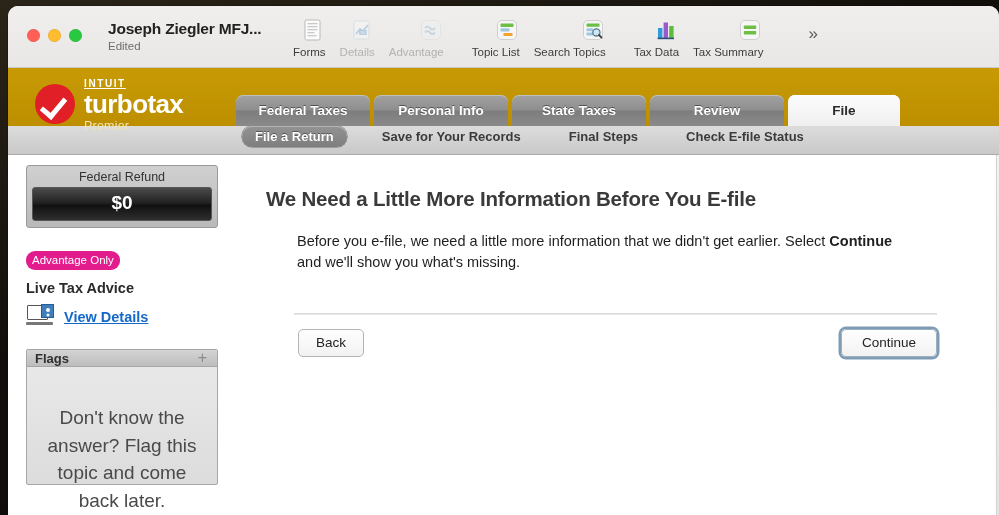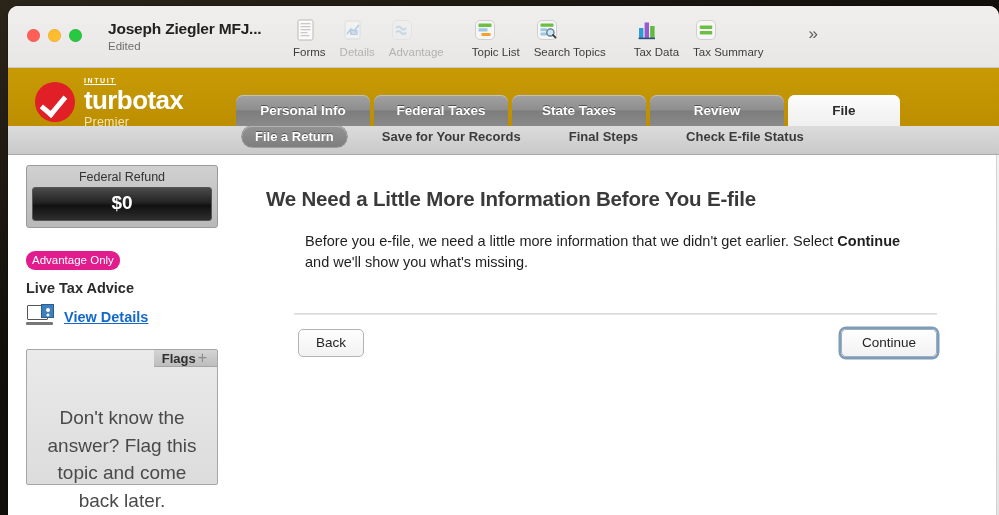--- a/index.html
+++ b/index.html
@@ -52,21 +52,21 @@
   .doc-title {
     font-size: 15.5px; font-weight: bold; color: #222;
     letter-spacing: -.2px; white-space: nowrap;
   }
   .doc-sub { font-size: 11.5px; color: #6f6f6f; margin-top: 2px; }
 
   .tools { display: flex; align-items: flex-start; margin-top: 11px; }
   .tool {
     width: auto; min-width: 44px;
     padding: 0 7px;
-    display: flex; flex-direction: column; align-items: flex-start;
+    display: flex; flex-direction: column; align-items: flex-end;
     cursor: default;
   }
   .tool .glyph {
     width: 26px; height: 26px;
     display: flex; align-items: center; justify-content: center;
     margin-bottom: 3px;
   }
   .tool .lbl {
     font-size: 11.5px; color: #3d3d3d; white-space: nowrap;
   }
@@ -93,21 +93,21 @@
   }
   .check-badge::after {
     content: ""; position: absolute;
     left: 11px; top: 9px;
     width: 10px; height: 20px;
     border: solid #fff; border-width: 0 5px 5px 0;
     transform: rotate(40deg);
   }
   .wordmark { margin-left: 9px; line-height: 1; color: #fff; }
   .wm-intuit {
-    font-size: 10px; font-weight: bold; letter-spacing: 1.6px;
+    font-size: 14px; font-weight: bold; letter-spacing: 1.6px;
     text-transform: lowercase; font-variant: small-caps; text-decoration: underline;
   }
   .wm-tt { font-size: 26px; font-weight: bold; letter-spacing: -.6px; margin-top: 2px; }
   .wm-edition { font-size: 12.5px; color: #f3e4b4; margin-top: 3px; letter-spacing: .2px; }
 
   
   .maintabs {
     position: absolute; left: 228px; bottom: 0; right: 0;
     display: flex; align-items: flex-end; gap: 4px;
   }
@@ -227,21 +227,21 @@
     color: #1368c9; font-size: 14.5px; font-weight: bold;
     text-decoration: underline; cursor: pointer;
   }
 
   .flags {
     margin-top: 24px;
     border: 1px solid #a6a6a6;
     border-radius: 2px;
     height: 136px;
     background: linear-gradient(180deg,#eaeaea,#dcdcdc);
-    display: flex; flex-direction: column; align-items: flex-end;
+    display: flex; flex-direction: column;
   }
   .flags-head {
     height: 23px;
     background: linear-gradient(180deg,#d4d4d4,#bdbdbd);
     border-bottom: 1px solid #a6a6a6;
     display: flex; align-items: center; justify-content: space-between;
     padding: 0 8px;
   }
   .flags-title { font-size: 13px; font-weight: bold; color: #2f2f2f; }
   .flags-plus {
@@ -255,21 +255,21 @@
   }
 
   
   .main { flex: 1; padding: 32px 34px 0 30px; position: relative; }
   h1.page-title {
     font-size: 20.5px; font-weight: bold; color: #3a3a3a;
     letter-spacing: -.2px; margin-bottom: 20px;
   }
   .para {
     font-size: 14.5px; color: #1f1f1f; line-height: 1.45;
-    margin-left: 39px; max-width: 620px;
+    margin-left: 31px; max-width: 620px;
   }
   .para b { font-weight: bold; }
   .rule {
     margin: 40px 28px 0 28px;
     height: 2px;
     background: linear-gradient(180deg,#d7d7d7,#ebebeb);
   }
   .btnrow {
     display: flex; justify-content: space-between; align-items: center;
     margin: 14px 28px 0 32px;
@@ -423,22 +423,22 @@
     <div class="logo">
       <div class="check-badge"></div>
       <div class="wordmark">
         <div class="wm-intuit">INTUIT</div>
         <div class="wm-tt">turbotax</div>
         <div class="wm-edition">Premier</div>
       </div>
     </div>
 
     <div class="maintabs">
+      <div class="mtab">Federal Taxes</div>
       <div class="mtab">Personal Info</div>
-      <div class="mtab">Federal Taxes</div>
       <div class="mtab">State Taxes</div>
       <div class="mtab">Review</div>
       <div class="mtab active">File</div>
     </div>
   </div>
 
   <div class="subnav">
     <div class="subitem sel">File a Return</div>
     <div class="subitem">Save for Your Records</div>
     <div class="subitem">Final Steps</div>

